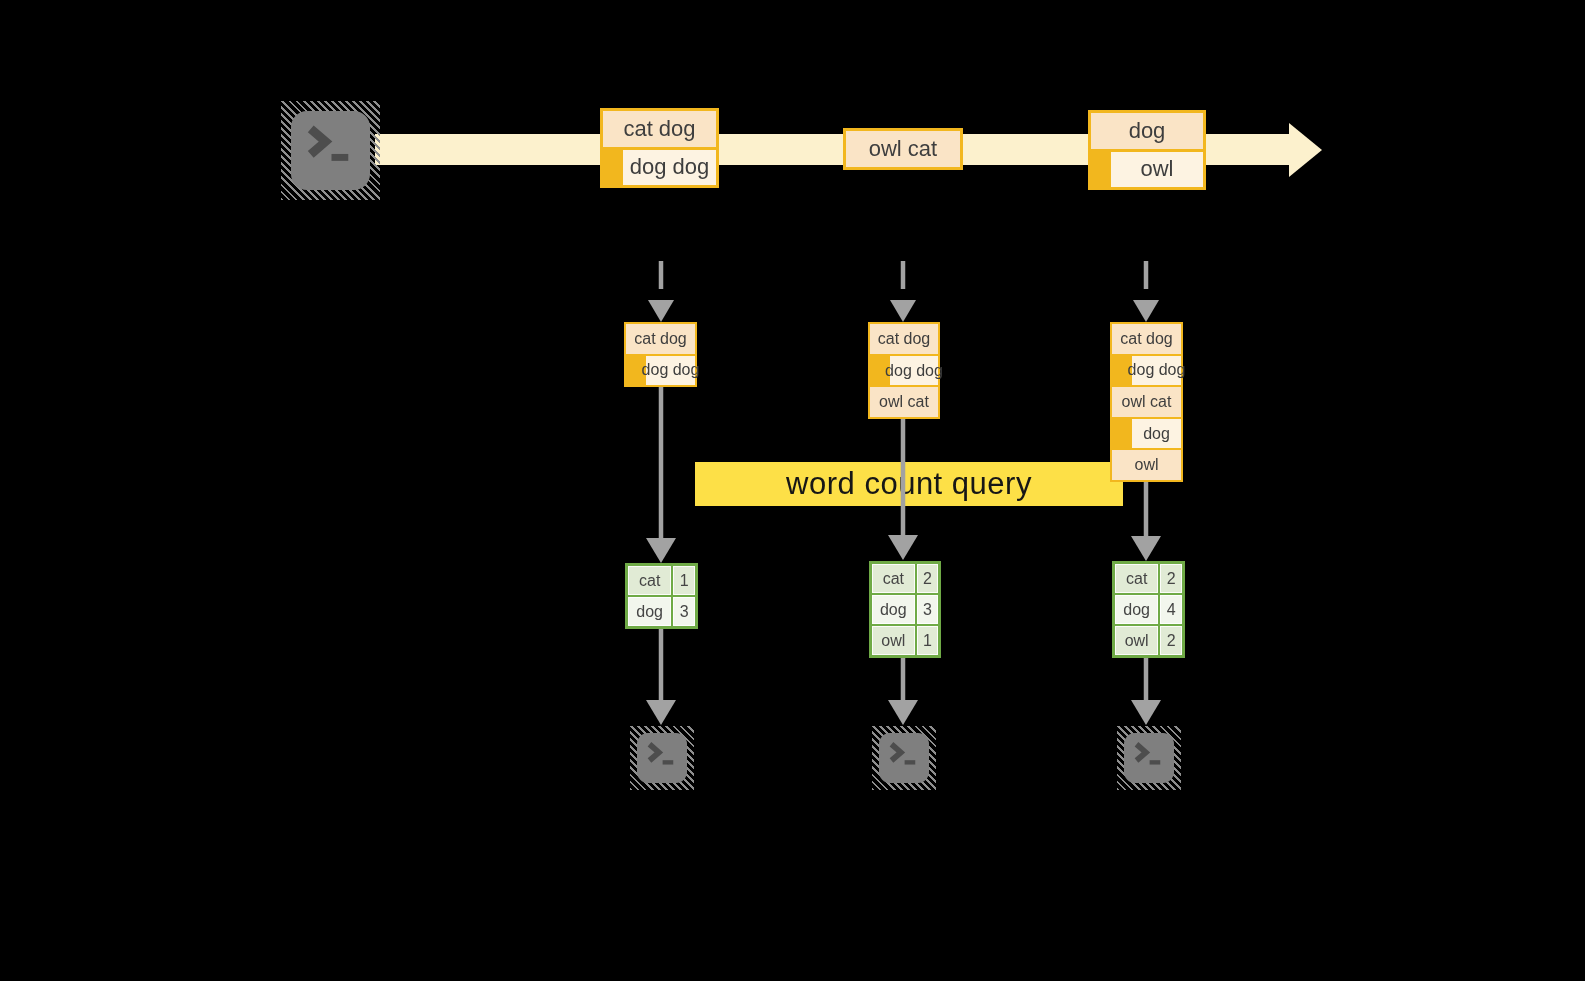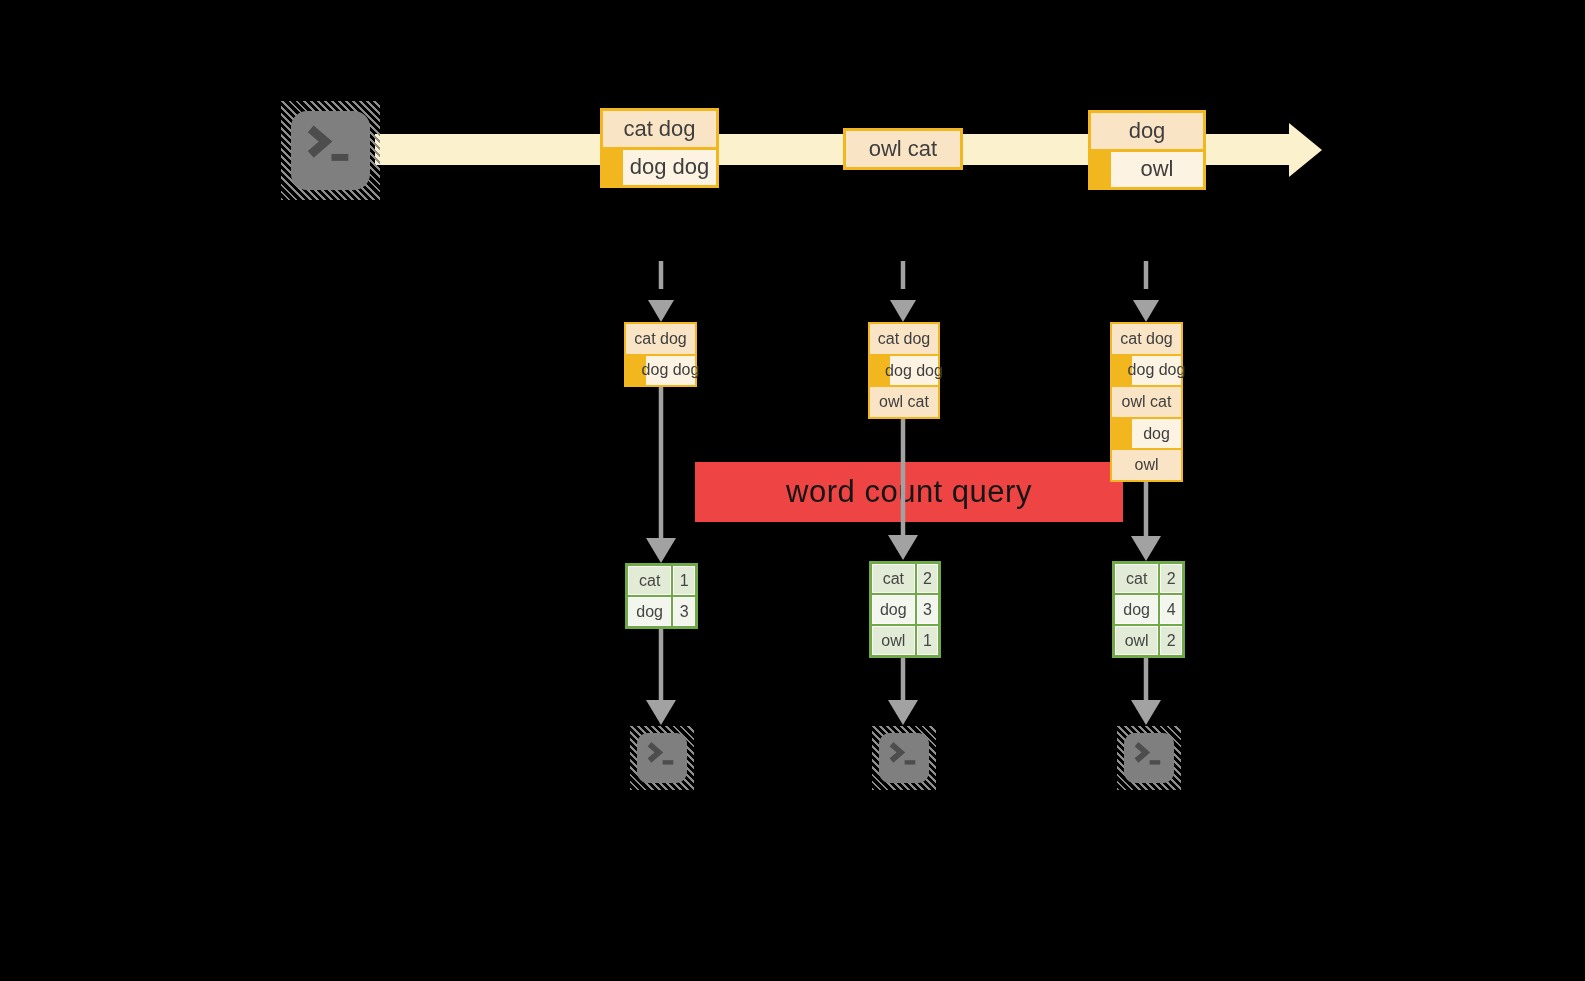--- a/index.html
+++ b/index.html
@@ -37,22 +37,22 @@
 
   
   .gtable { position:absolute; background:#6faa46; display:grid;
             grid-template-columns:2fr 1fr; gap:2px; padding:3px; box-sizing:border-box; z-index:5; }
   .gcell { display:flex; align-items:center; justify-content:center; height:29px;
            font-size:16px; color:#454545; box-shadow:inset 0 0 0 1px rgba(255,255,255,.85); }
   .gcell.dark  { background:#e1ebd5;text-align:right; }
   .gcell.light { background:#f2f6ed; }
 
   
-  .banner { position:absolute; left:695px; top:462px; width:428px; height:60px;
-            background:#ef4444; z-index:3; display:flex; align-items:center;
+  .banner { position:absolute; left:695px; top:462px; width:428px; height:44px;
+            background:#fde047; z-index:3; display:flex; align-items:center;
             justify-content:center; }
   .banner span { font-size:31px; color:#161616; letter-spacing:0.5px; }
 
   
   svg.arrows { position:absolute; left:0; top:0; width:1585px; height:981px; z-index:4; }
   svg.arrows line    { stroke:#a2a2a2; stroke-width:4.5; }
   svg.arrows .dash   { stroke-dasharray:28 22; }
   svg.arrows polygon { fill:#a2a2a2; }
 </style>
 </head>

